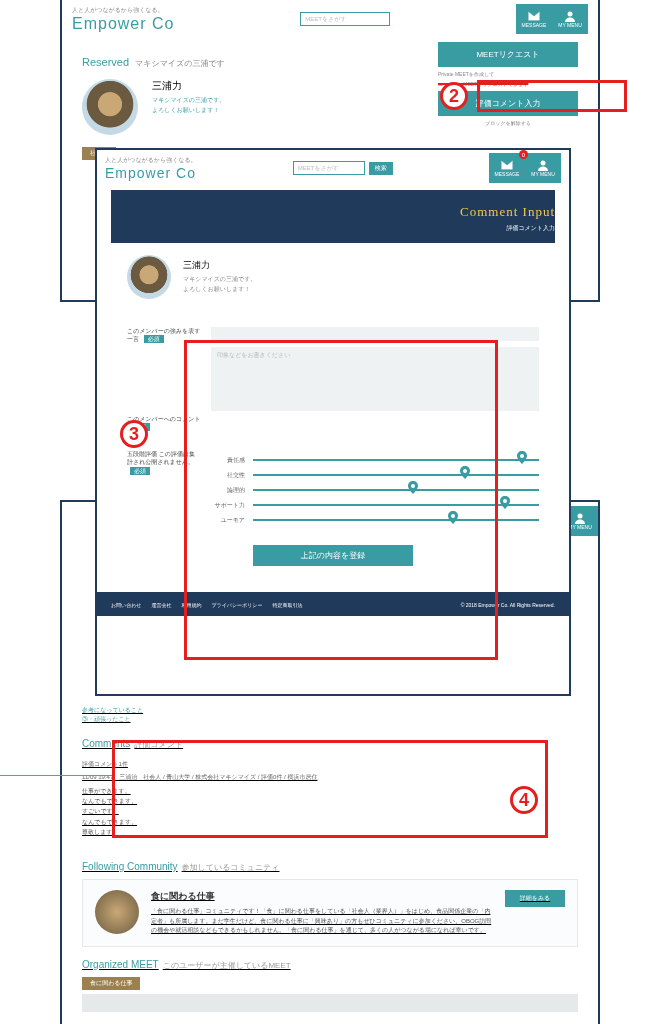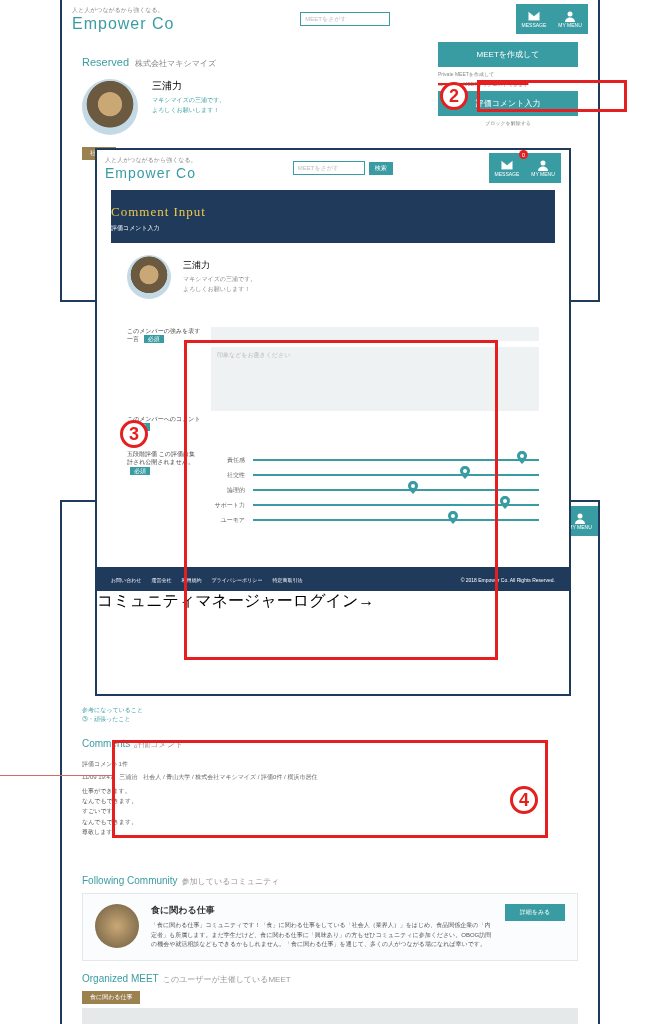--- a/index.html
+++ b/index.html
@@ -23,41 +23,41 @@
   .navicon { width:36px; height:30px; background:#3a9ca3; color:#fff; display:flex; flex-direction:column;
              align-items:center; justify-content:center; font-size:5px; }
   .navicon svg{ width:14px; height:12px; }
   .dot { position:absolute; top:-3px; right:-3px; width:9px; height:9px; border-radius:50%; background:#e51f1f;
          color:#fff; font-size:6px; display:flex; align-items:center; justify-content:center; }
 
   
   .shot { position:absolute; background:#fff; border:2px solid #1f3a5a; }
   #shot1 { left:60px; top:0; width:540px; height:302px; border-top:none; }
   #shot2 { left:95px; top:148px; width:476px; height:548px; z-index:10; }
-  #shot3 { left:60px; top:500px; width:540px; height:524px; border-bottom:none; }
+  #shot3 { left:60px; top:500px; width:540px; height:524px; border-bottom:none;text-decoration:underline; }
 
   
   .profile-head { font-size:11px; color:#3a9ca3; padding:18px 20px 4px; }
   .profile-head span.sub{ color:#888; font-size:8px; margin-left:6px; }
   .profile-row { display:flex; gap:14px; padding:6px 20px; }
   .avatar { width:56px; height:56px; border-radius:50%; background:#8b7355;
             background:radial-gradient(circle at 50% 45%,#c9a876 28%,#6b5a3f 30%,#6b5a3f 55%,#c3d9e6 57%); }
   .avatar.sm{ width:44px; height:44px; }
   .p-name { font-size:10px; margin-bottom:3px; }
   .p-sub  { font-size:6px; color:#3a9ca3; line-height:1.6; }
   .tag-brown { background:#9b8150; color:#fff; font-size:6px; padding:2px 8px; display:inline-block; margin:6px 0 0 20px; }
 
   .sidebtns { position:absolute; right:20px; top:42px; width:140px; display:flex; flex-direction:column; gap:4px; }
   .sidebtns .btn-teal{ padding:7px 0; font-size:8px; }
   .sidebtns .note{ font-size:5px; color:#888; }
   .sidebtns .note.struck{ text-decoration:line-through #e51f1f 2px; }
 
   
   #shot2 .nav{ padding:3px 8px; }
-  .hero { background:#1f3a5a; color:#fff; text-align:left; padding:14px 0 10px; margin:4px 14px 0; }
+  .hero { background:#1f3a5a; color:#fff; text-align:right; padding:14px 0 10px; margin:4px 14px 0; }
   .hero h2{ color:#f2c94c; font-size:13px; font-weight:400; font-family:serif; letter-spacing:1px; }
   .hero .sub{ font-size:6px; margin-top:4px; }
   .panel { background:#fff; margin:0 14px; padding:12px 16px; }
   .panel.pad{ padding:16px 16px 20px; }
   .miniProfile{ display:flex; gap:12px; align-items:center; }
 
   .formrow{ display:flex; gap:10px; margin-bottom:10px; }
   .formrow .left{ width:74px; font-size:6px; color:#444; line-height:1.4; }
   .formrow .right{ flex:1; }
   .inp { background:#eef2f3; border:none; width:100%; font-size:6px; color:#bbb; padding:4px 6px; }
@@ -69,21 +69,21 @@
   .pin{ position:absolute; top:-9px; width:10px; height:13px; }
   .pin svg{ width:10px; height:13px; }
 
   .submit{ width:160px; margin:14px auto 0; }
 
   .footer{ background:#1f3a5a; color:#fff; font-size:5px; display:flex; justify-content:space-between;
            padding:10px 14px 8px; margin-top:6px; }
   .footer .links{ display:flex; gap:10px; }
 
   
-  .sec-title{ font-size:10px; color:#3a9ca3; padding:0 20px; margin-top:24px; }
+  .sec-title{ font-size:10px; color:#3a9ca3; padding:0 20px; margin-top:10px; }
   .sec-title .sub{ color:#999; font-size:8px; margin-left:4px; }
   .comments-block{ padding:6px 20px 14px; }
   .cm-meta{ font-size:6px; color:#666; margin:4px 0; }
   .cm-title{ font-size:12px; color:#222; margin:4px 0 6px; }
   .cm-body{ font-size:6px; color:#555; line-height:1.7; }
   .tiny-links{ font-size:6px; color:#3a9ca3; padding:0 20px; line-height:1.5; }
 
   .community-card{ margin:6px 20px 0; border:1px solid #e3e8ea; background:#fbfcfd; padding:10px 12px;
                    display:flex; gap:12px; align-items:flex-start; position:relative; }
   .community-card .thumb{ width:44px; height:44px; border-radius:50%;
@@ -123,34 +123,34 @@
         <svg viewBox="0 0 24 24">
             <circle cx="12" cy="8" r="5" fill="#fff"></circle>
             <path fill="#fff" d="M2 24c0-6 5-9 10-9s10 3 10 9z"></path>
           </svg>
         <span>MY MENU</span>
       </div>
     </div>
   </div>
 
   <div class="profile-head">
-    <span>Reserved</span><span class="sub">株式会社マキシマイズ</span>
+    <span>Reserved</span><span class="sub">マキシマイズの三浦です</span>
   </div>
   <div class="profile-row">
     <div class="avatar"></div>
     <div>
       <div class="p-name">三浦力</div>
       <div class="p-sub">マキシマイズの三浦です。</div>
       <div class="p-sub">よろしくお願いします！</div>
     </div>
   </div>
   <span class="tag-brown">社会人</span>
 
   <div class="sidebtns">
-    <div class="btn-teal">MEETを作成して</div>
+    <div class="btn-teal">MEETリクエスト</div>
     <div class="note">Private MEETを作成して</div>
     <div class="note struck">ユーザーにMEETをリクエストできます</div>
     <div class="btn-teal">評価コメント入力</div>
     <div class="note" style="text-align:center">ブロックを解除する</div>
   </div>
 </div>
 
 <div class="redbox" style="left:477px; top:80px; width:150px; height:32px;"></div>
 <div class="callout" style="left:440px; top:82px;">2</div>
 
@@ -319,31 +319,31 @@
             <div class="track">
               <span class="pin" style="left:calc(70% - 5px)"><svg viewBox="0 0 10 13">
                   <path fill="#3a9ca3" d="M5 0C2 0 0 2 0 5c0 3 5 8 5 8s5-5 5-8C10 2 8 0 5 0z"></path>
                   <circle cx="5" cy="5" r="2" fill="#fff"></circle>
                 </svg></span>
             </div>
           </div>
         </div>
     </div>
 
+    <div class="btn-teal submit">上記の内容を登録</div>
   </div>
 
   <div style="position:relative">
     <div class="footer">
       <div class="links">
         <span>お問い合わせ</span>
         <span>運営会社</span>
         <span>利用規約</span>
         <span>プライバシーポリシー</span>
         <span>特定商取引法</span>
       </div>
       <span>© 2018 Empower Co. All Rights Reserved.</span>
     </div>
-    <span class="mgr">コミュニティマネージャーログイン→</span>
   </div>
 </div>
 
 <div class="redbox" style="left:184px; top:340px; width:314px; height:320px;"></div>
 <div class="callout" style="left:120px; top:420px;">3</div>
 
 </body></html>

